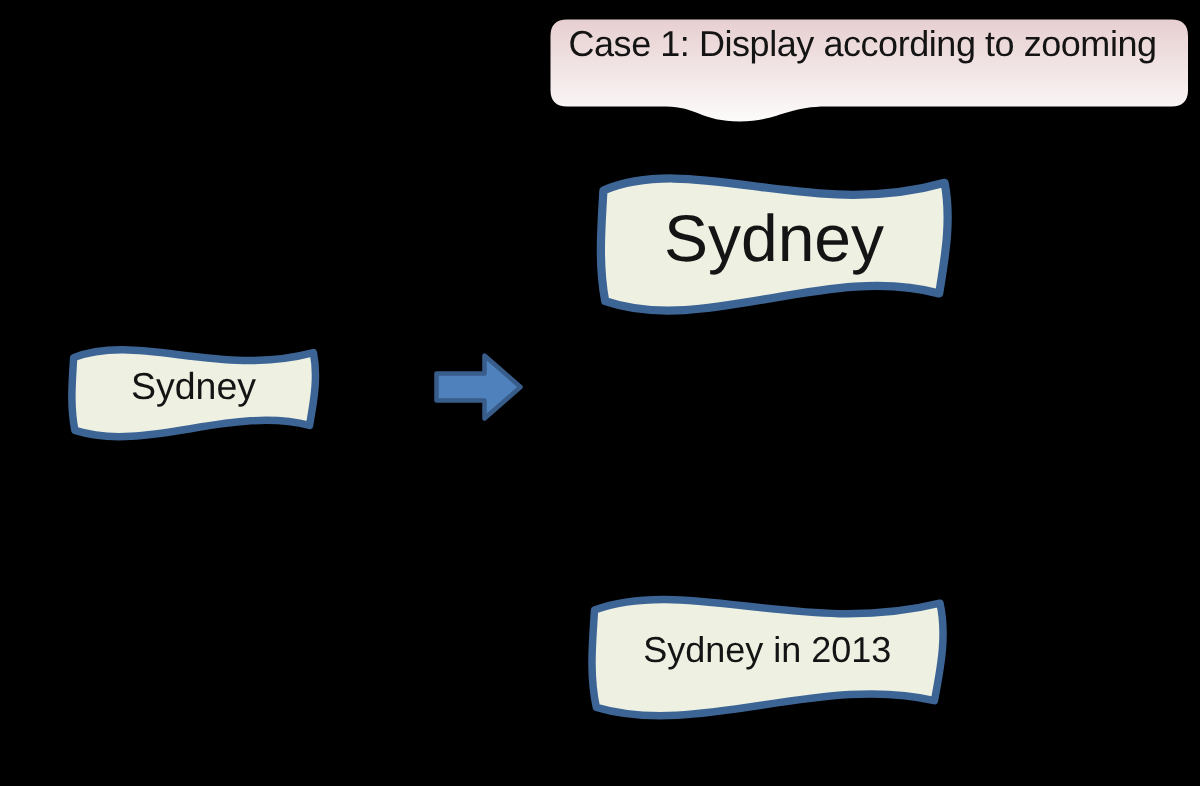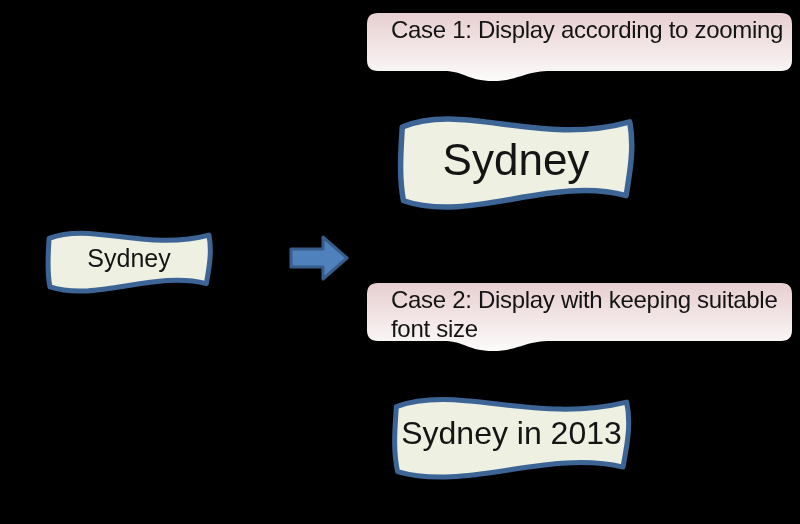--- a/index.html
+++ b/index.html
@@ -27,31 +27,31 @@
   .flag { position: absolute; }
   .flag svg { display: block; width: 100%; height: 100%; overflow: visible; }
   .flag-label {
     position: absolute; inset: 0;
     display: flex; align-items: center; justify-content: center;
     color: var(--text);
     text-align: center;
   }
   .flag-small .flag-label { font-size: 25px; }
   .flag-big .flag-label { font-size: 44px; padding-top: 4px; }
-  .flag-wide .flag-label { font-size: 32px; }
+  .flag-wide .flag-label { font-size: 24px; }
 
   
   .callout { position: absolute; width: 427px; height: 70px; }
   .callout svg { display: block; width: 100%; height: 100%; overflow: visible; }
   .callout-text {
     position: absolute; left: 13px; top: 3px; right: 6px;
     font-size: 24px; line-height: 29px; letter-spacing: -0.3px;
     color: var(--text);
   }
-  .callout-text span { display: block; margin-left: 12px; }
+  .callout-text span { display: block; }
 
   
   .arrow { position: absolute; }
   .arrow svg { display: block; }
 </style>
 </head>
 <body>
 
 <div class="canvas">
 
@@ -63,35 +63,20 @@
           <stop offset="1" stop-color="#fdfbfb"></stop>
         </linearGradient>
       </defs>
       <path d="M12,1 H415 Q426,1 426,12 V48 Q426,59 415,59 H185 C158,59 152,69 127,69 C102,69 98,59 78,59 H12 Q1,59 1,48 V12 Q1,1 12,1 Z" fill="url(#cg1)"></path>
     </svg>
     <div class="callout-text">
       <span>Case 1: Display according to zooming</span>
     </div>
   </div>
 
-  <div class="callout" style="left:366px; top:282px;">
-    <svg viewBox="0 0 427 70" preserveAspectRatio="none">
-      <defs>
-        <linearGradient id="cg2" x1="0" y1="0" x2="0" y2="1">
-          <stop offset="0" stop-color="#e7cfd0"></stop>
-          <stop offset="1" stop-color="#fdfbfb"></stop>
-        </linearGradient>
-      </defs>
-      <path d="M12,1 H415 Q426,1 426,12 V48 Q426,59 415,59 H185 C158,59 152,69 127,69 C102,69 98,59 78,59 H12 Q1,59 1,48 V12 Q1,1 12,1 Z" fill="url(#cg2)"></path>
-    </svg>
-    <div class="callout-text">
-      <span>Case 2: Display with keeping suitable</span>
-      <span>font size</span>
-    </div>
-  </div>
 
   <div class="flag flag-small" style="left:44px; top:220px; width:170px; height:77px;">
     <svg viewBox="0 0 200 92" preserveAspectRatio="none">
       <path d="M6,22 C56,2 120,38 194,18 C198,38 194,58 191,76 C130,60 62,98 7,80 C3,60 5,40 6,22 Z" style="fill:var(--flag_fill); stroke:var(--flag_border);" stroke-width="5" vector-effect="non-scaling-stroke" stroke-linejoin="round"></path>
     </svg>
     <div class="flag-label">Sydney</div>
   </div>
 
   <div class="arrow" style="left:288px; top:234px;">
     <svg width="62" height="48" viewBox="0 0 62 48">

